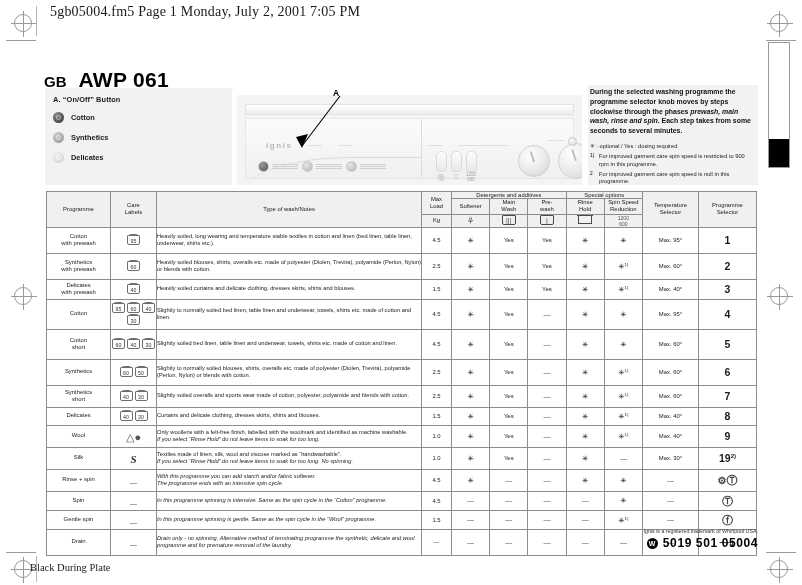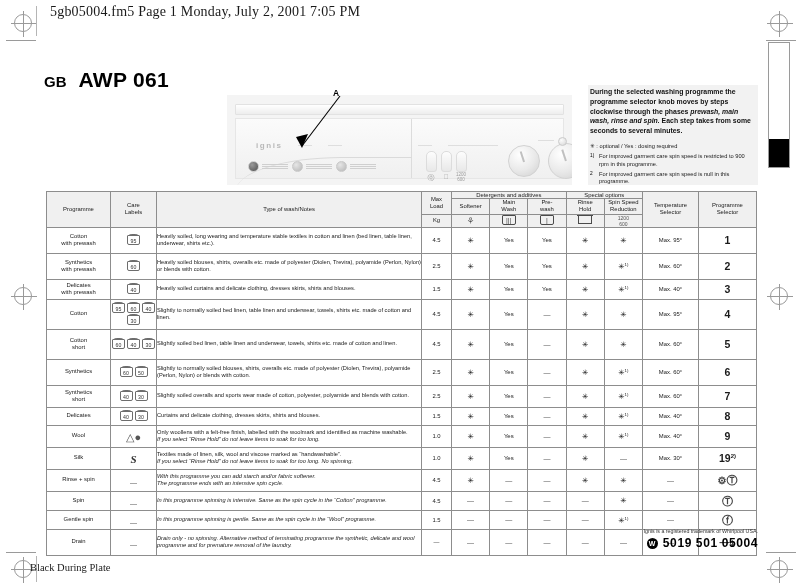--- a/index.html
+++ b/index.html
@@ -77,21 +77,21 @@
   .legend-dot.d2 { background: radial-gradient(circle at 35% 32%, #f0f0f0, #dcdcdc 65%, #cacaca 100%); }
   .legend-dot:after {
     content: ""; position: absolute; inset: 3px;
     border-radius: 50%; border: 1px solid rgba(255,255,255,0.45);
   }
   .legend-label { font-size: 7.4px; font-weight: bold; color: #1a1a1a; }
 
   
   .photo {
     position: absolute;
-    left: 227px; top: 95px;
+    left: 237px; top: 95px;
     width: 345px; height: 90px;
     background: #f4f4f4;
     overflow: hidden;
   }
   .panel-strip {
     position: absolute; left: 8px; top: 9px; right: 8px; height: 11px;
     background: linear-gradient(#ffffff, #ededed);
     border: 1px solid #e2e2e2;
     border-radius: 1px;
   }
@@ -313,20 +313,35 @@
 
   <div class="colorbar">
     <div class="blk"></div>
   </div>
 
   <div class="title-row">
     <span class="title-gb">GB</span>
     <span class="title-model">AWP 061</span>
   </div>
 
+  <div class="legend-panel">
+    <div class="legend-title">A. “On/Off” Button</div>
+    <div class="legend-item">
+      <span class="legend-dot d0"></span>
+      <span class="legend-label">Cotton</span>
+    </div>
+    <div class="legend-item">
+      <span class="legend-dot d1"></span>
+      <span class="legend-label">Synthetics</span>
+    </div>
+    <div class="legend-item">
+      <span class="legend-dot d2"></span>
+      <span class="legend-label">Delicates</span>
+    </div>
+  </div>
 
   <div class="photo">
     <div class="panel-strip"></div>
     <div class="panel-main">
       <div class="panel-div"></div>
       <div class="brand">ignis</div>
       <div class="hairline" style="left:62px; top:26px; width:14px;"></div>
       <div class="hairline" style="left:92px; top:26px; width:14px;"></div>
       <div class="hairline" style="left:182px; top:26px; width:14px;"></div>
       <div class="hairline" style="left:212px; top:26px; width:50px;"></div>

